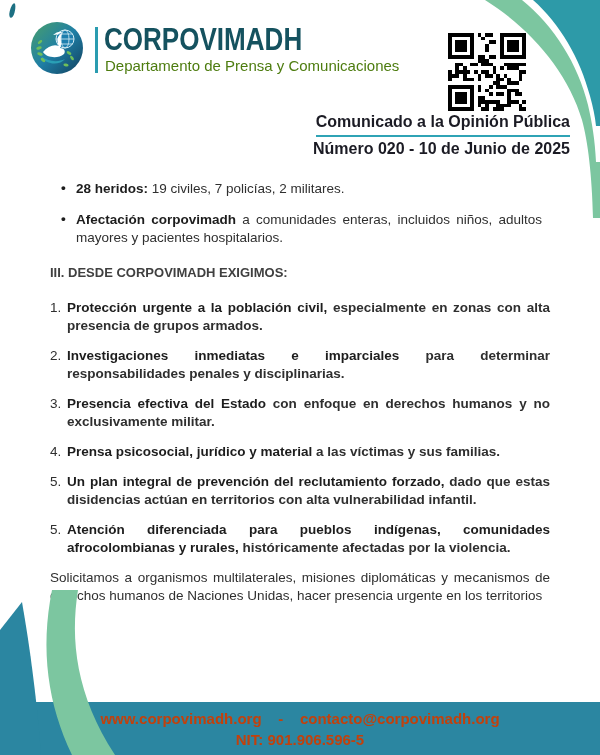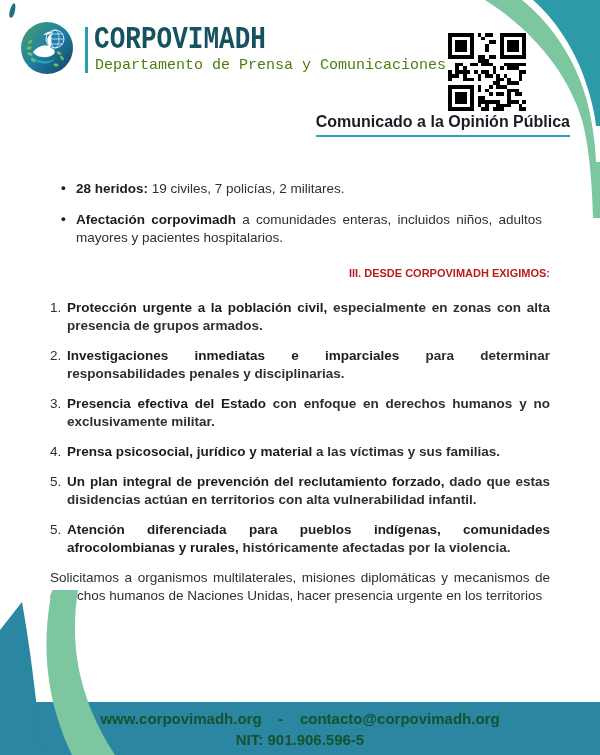--- a/index.html
+++ b/index.html
@@ -9,21 +9,21 @@
     font-family:"Liberation Sans","DejaVu Sans",sans-serif;
     color:#2f2f2f;
   }
   
   .deco{position:absolute;pointer-events:none;}
   .deco-top-right{top:0;right:0;width:170px;height:220px;z-index:0;}
   .deco-top-left-sliver{top:3px;left:10px;width:5px;height:15px;background:#1d7083;
     border-radius:50% 50% 50% 50%/60% 60% 40% 40%;transform:rotate(14deg);}
   .deco-bottom-left{left:0;bottom:0;width:240px;height:165px;z-index:2;}
   
-  .header{position:absolute;top:0;left:6px;right:0;height:110px;z-index:1;font-family:Liberation Mono, monospace;}
+  .header{position:absolute;top:0;left:16px;right:0;height:110px;z-index:1;}
   .logo{position:absolute;left:15px;top:22px;width:52px;height:52px;}
   .brand-divider{position:absolute;left:79px;top:27px;width:3px;height:46px;background:#2a9cb0;}
   .brand-name{
     position:absolute;left:88px;top:22px;
     font-size:31px;font-weight:700;color:#15525f;letter-spacing:0px;
     transform:scaleX(0.84);transform-origin:left top;white-space:nowrap;
   }
   .brand-subtitle{
     position:absolute;left:89px;top:57px;
     font-size:15px;color:#4d7c0f;white-space:nowrap;
@@ -36,35 +36,35 @@
     border-bottom:2px solid #2fa3b5;padding-bottom:4px;white-space:nowrap;
   }
   .masthead-number{font-size:16px;font-weight:700;color:#1b1b24;margin-top:3px;white-space:nowrap;}
   
   .content{position:absolute;top:172px;left:50px;right:50px;z-index:1;
     font-size:13.5px;line-height:18px;}
   .content b{color:#1d1d1d;}
   .bullet-list{margin:8px;padding:0;list-style:none;}
   .bullet-item{position:relative;padding-left:18px;margin-bottom:13px;text-align:justify;}
   .bullet-item::before{content:"•";position:absolute;left:3px;top:-1px;font-weight:700;color:#1d1d1d;}
-  .section-heading{text-align:right;font-weight:700;color:#b91c1c;font-size:11px;
+  .section-heading{text-align:left;font-weight:700;color:#404040;font-size:13px;
     margin:17px 0 17px 0;}
   .num-list{margin:0;padding:0;}
   .num-item{display:flex;margin-bottom:12px;}
   .num-item .num{flex:0 0 17px;color:#2f2f2f;}
   .num-item .num-text{flex:1;text-align:justify;font-weight:bold;}
   .closing-paragraph{text-align:justify;margin-top:6px;}
   
   .footer-bar{
     position:absolute;left:0;right:0;bottom:0;height:53px;background:#2b86a1;z-index:1;
   }
   .footer-text{
     position:absolute;left:0;right:0;bottom:0;height:53px;z-index:3;
     display:flex;flex-direction:column;align-items:center;justify-content:center;
-    color:#14532d;font-weight:700;font-size:15px;line-height:21px;
+    color:#c2410c;font-weight:700;font-size:15px;line-height:21px;
   }
   .footer-line1{display:flex;gap:0;white-space:pre;}
 </style>
 </head>
 <body>
 
 <svg class="deco deco-top-right" viewBox="0 0 170 220" xmlns="http://www.w3.org/2000/svg">
   <path d="M55,0 C100,28 138,72 152,120 C158,142 162,175 163,218 L170,218 L170,0 Z" fill="#7cc6a0"></path>
   <path d="M92,0 C124,26 148,64 158,105 C162,122 165,140 166,162 L170,162 L170,0 Z" fill="#ffffff"></path>
   <path d="M103,0 C130,24 150,58 160,96 C163,107 165,116 166,126 L170,126 L170,0 Z" fill="#2d9aa8"></path>
@@ -227,20 +227,21 @@
         <rect x="15" y="1" width="5" height="5" fill="#fff"></rect>
         <rect x="16" y="2" width="3" height="3" fill="#000"></rect>
         <rect x="0" y="14" width="7" height="7" fill="#000"></rect>
         <rect x="1" y="15" width="5" height="5" fill="#fff"></rect>
         <rect x="2" y="16" width="3" height="3" fill="#000"></rect>
       </svg></div>
 </div>
 
 <div class="masthead">
   <div><span class="masthead-title">Comunicado a la Opinión Pública</span></div>
+  <div class="masthead-number">Número 020 - 10 de Junio de 2025</div>
 </div>
 
 <div class="content">
   <ul class="bullet-list">
     <li class="bullet-item">
       <b>28 heridos:</b><span> 19 civiles, 7 policías, 2 militares.</span>
     </li>
     <li class="bullet-item">
       <b>Afectación corpovimadh</b><span> a comunidades enteras, incluidos niños, adultos mayores y pacientes hospitalarios.</span>
     </li>

